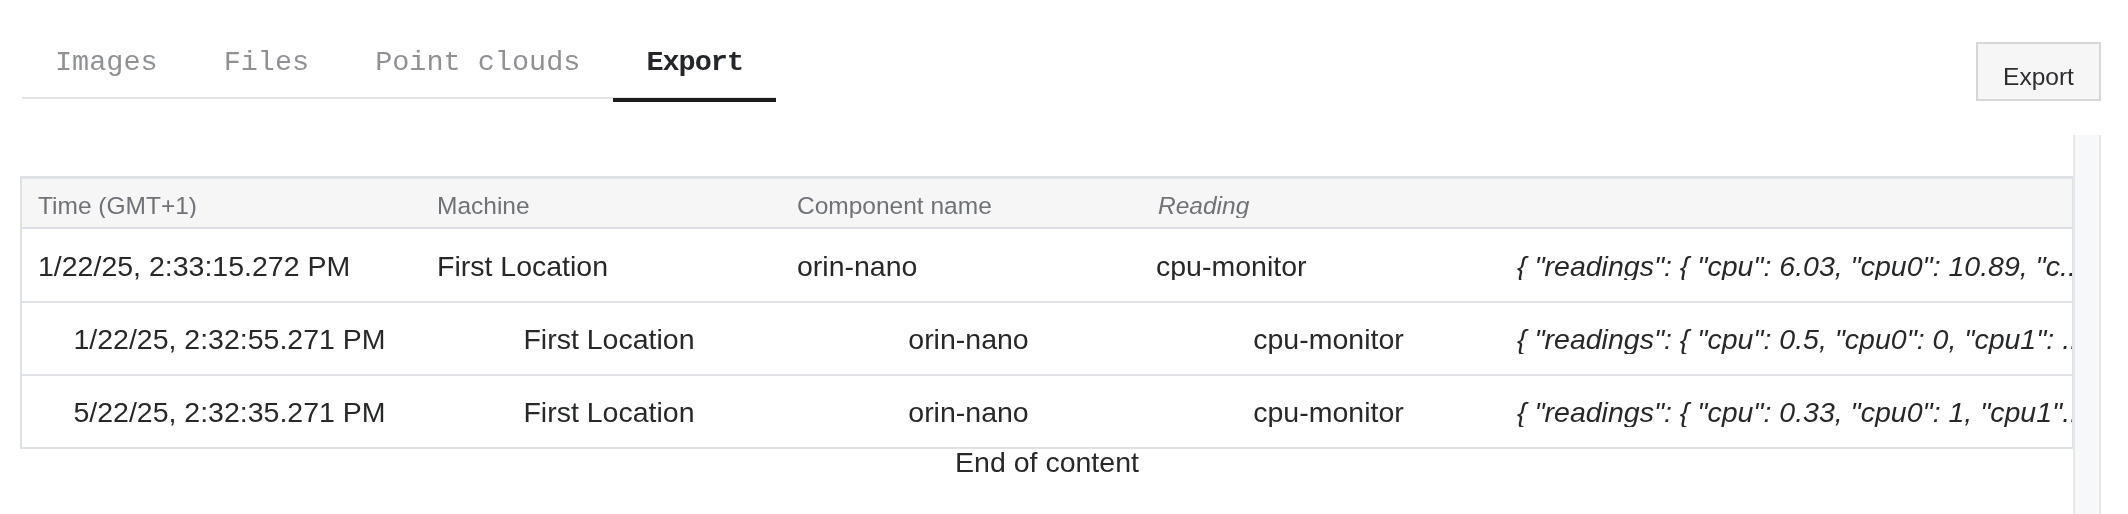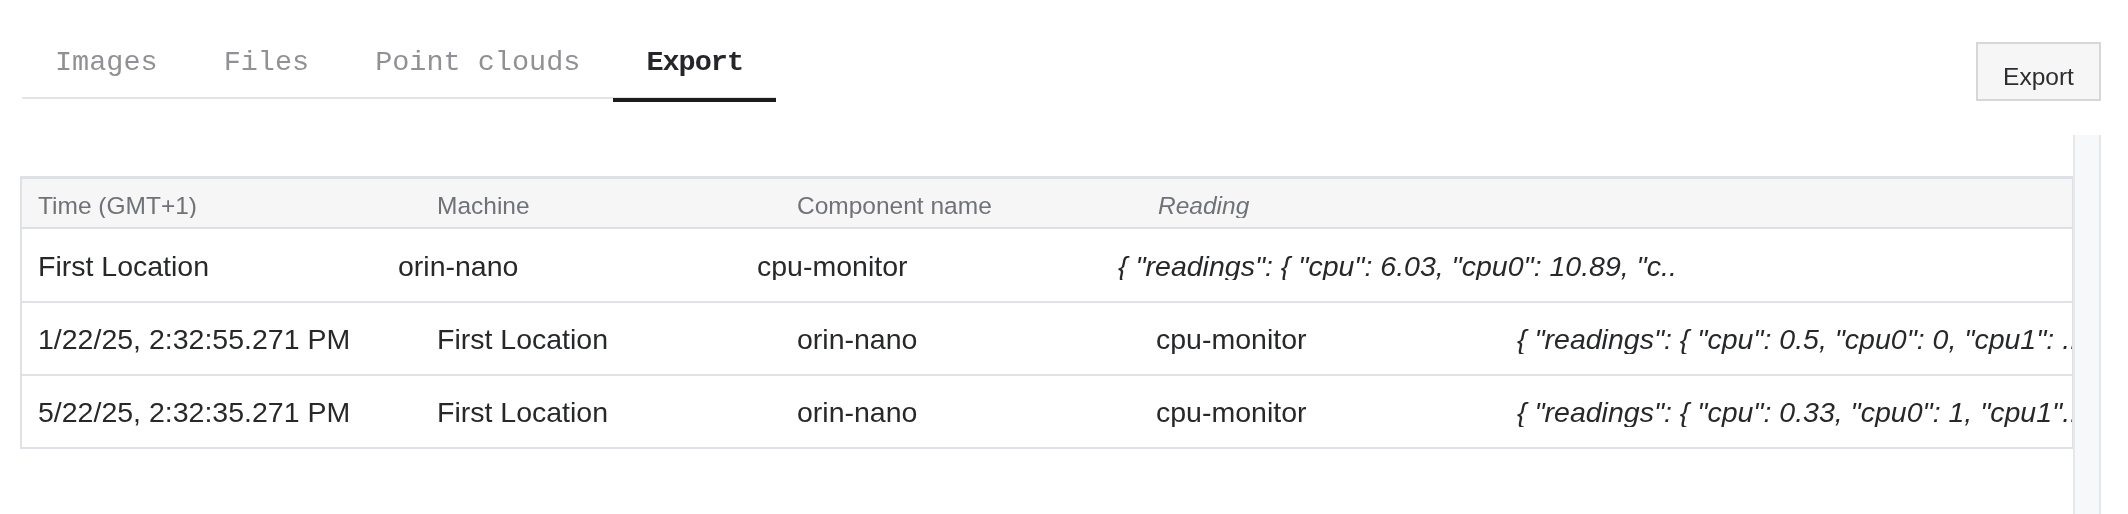--- a/index.html
+++ b/index.html
@@ -22,21 +22,21 @@
     color:#2b2d30; display:flex; align-items:center; justify-content:center; padding-top:12px;
     font-family:"Liberation Sans", sans-serif; cursor:pointer; }
 
   
   .tablebox { position:absolute; left:20px; top:132px; width:2054px;
     border:2px solid #dee1e6; border-top-width:3px; background:#ffffff;margin-top:44px; }
   .thead { display:flex; height:50px; background:#f6f6f7; border-bottom:2px solid #dce0e4;
     align-items:center; color:#6f7276; font-size:24.5px; line-height:24.5px; }
   .trow { display:flex; height:72px; align-items:center; color:#26282a;
     font-size:28.5px; line-height:28.5px; background:#ffffff; }
-  .trow + .trow { height:73px; border-top:2px solid #e0e2e7; }
+  .trow + .trow { height:73px; border-top:2px solid #e0e2e7;text-align:center; }
   .cell { padding-left:16px; padding-top:2px; white-space:nowrap; overflow:hidden; }
   .thead .cell { padding-top:6px; }
   .c0 { width:399px; flex:none; }
   .c1 { width:360px; flex:none; }
   .c2 { width:359px; flex:none; }
   .c3 { width:361px; flex:none; }
   .c4 { flex:1 1 auto; min-width:0;font-style:italic; }
 
   
   .vtrack { position:absolute; left:2073px; top:135px; width:28px; height:379px;
@@ -70,20 +70,21 @@
 
   <div class="tablebox">
     <div class="thead">
       <div class="cell c0">Time (GMT+1)</div>
       <div class="cell c1">Machine</div>
       <div class="cell c3">Component name</div>
       <div class="cell c4">Reading</div>
     </div>
 
     <div class="trow">
+      <div class="cell c0">1/22/25, 2:33:15.272 PM</div>
       <div class="cell c1">First Location</div>
       <div class="cell c2">orin-nano</div>
       <div class="cell c3">cpu-monitor</div>
       <div class="cell c4">{ "readings": { "cpu": 6.03, "cpu0": 10.89, "c..</div>
     </div>
     <div class="trow">
       <div class="cell c0">1/22/25, 2:32:55.271 PM</div>
       <div class="cell c1">First Location</div>
       <div class="cell c2">orin-nano</div>
       <div class="cell c3">cpu-monitor</div>
@@ -93,14 +94,15 @@
       <div class="cell c0">5/22/25, 2:32:35.271 PM</div>
       <div class="cell c1">First Location</div>
       <div class="cell c2">orin-nano</div>
       <div class="cell c3">cpu-monitor</div>
       <div class="cell c4">{ "readings": { "cpu": 0.33, "cpu0": 1, "cpu1"..</div>
     </div>
   </div>
 
   <div class="vtrack"></div>
 
+  <div class="endmsg">End of content</div>
 
 </div>
 
 </body></html>

